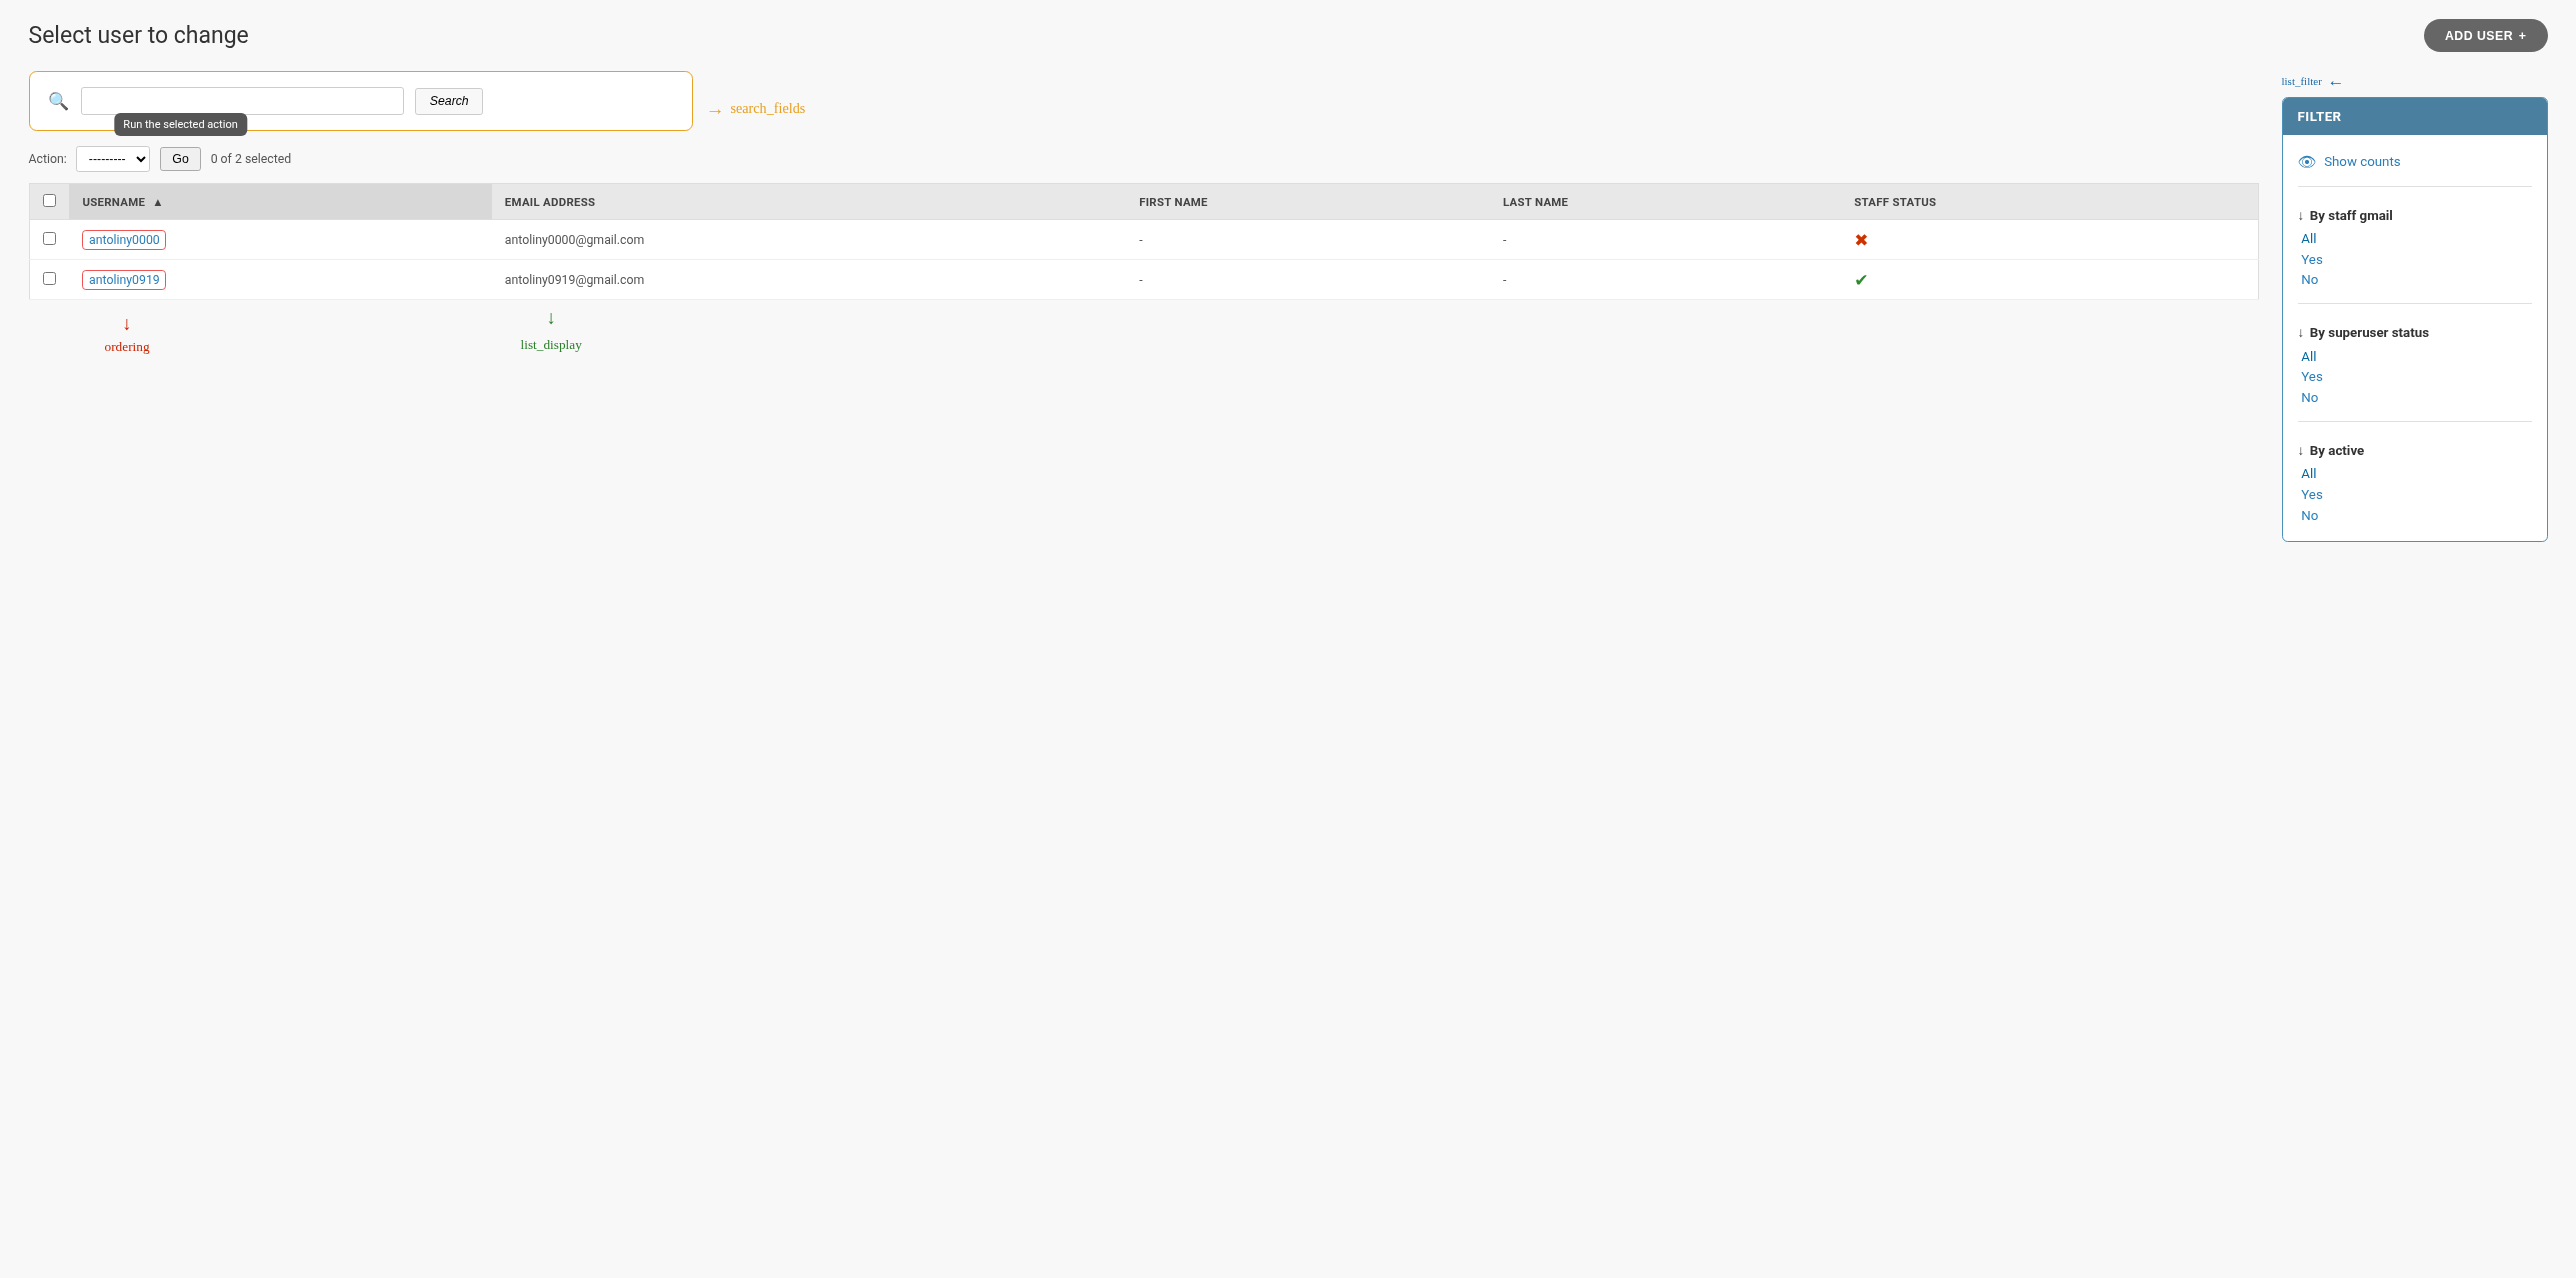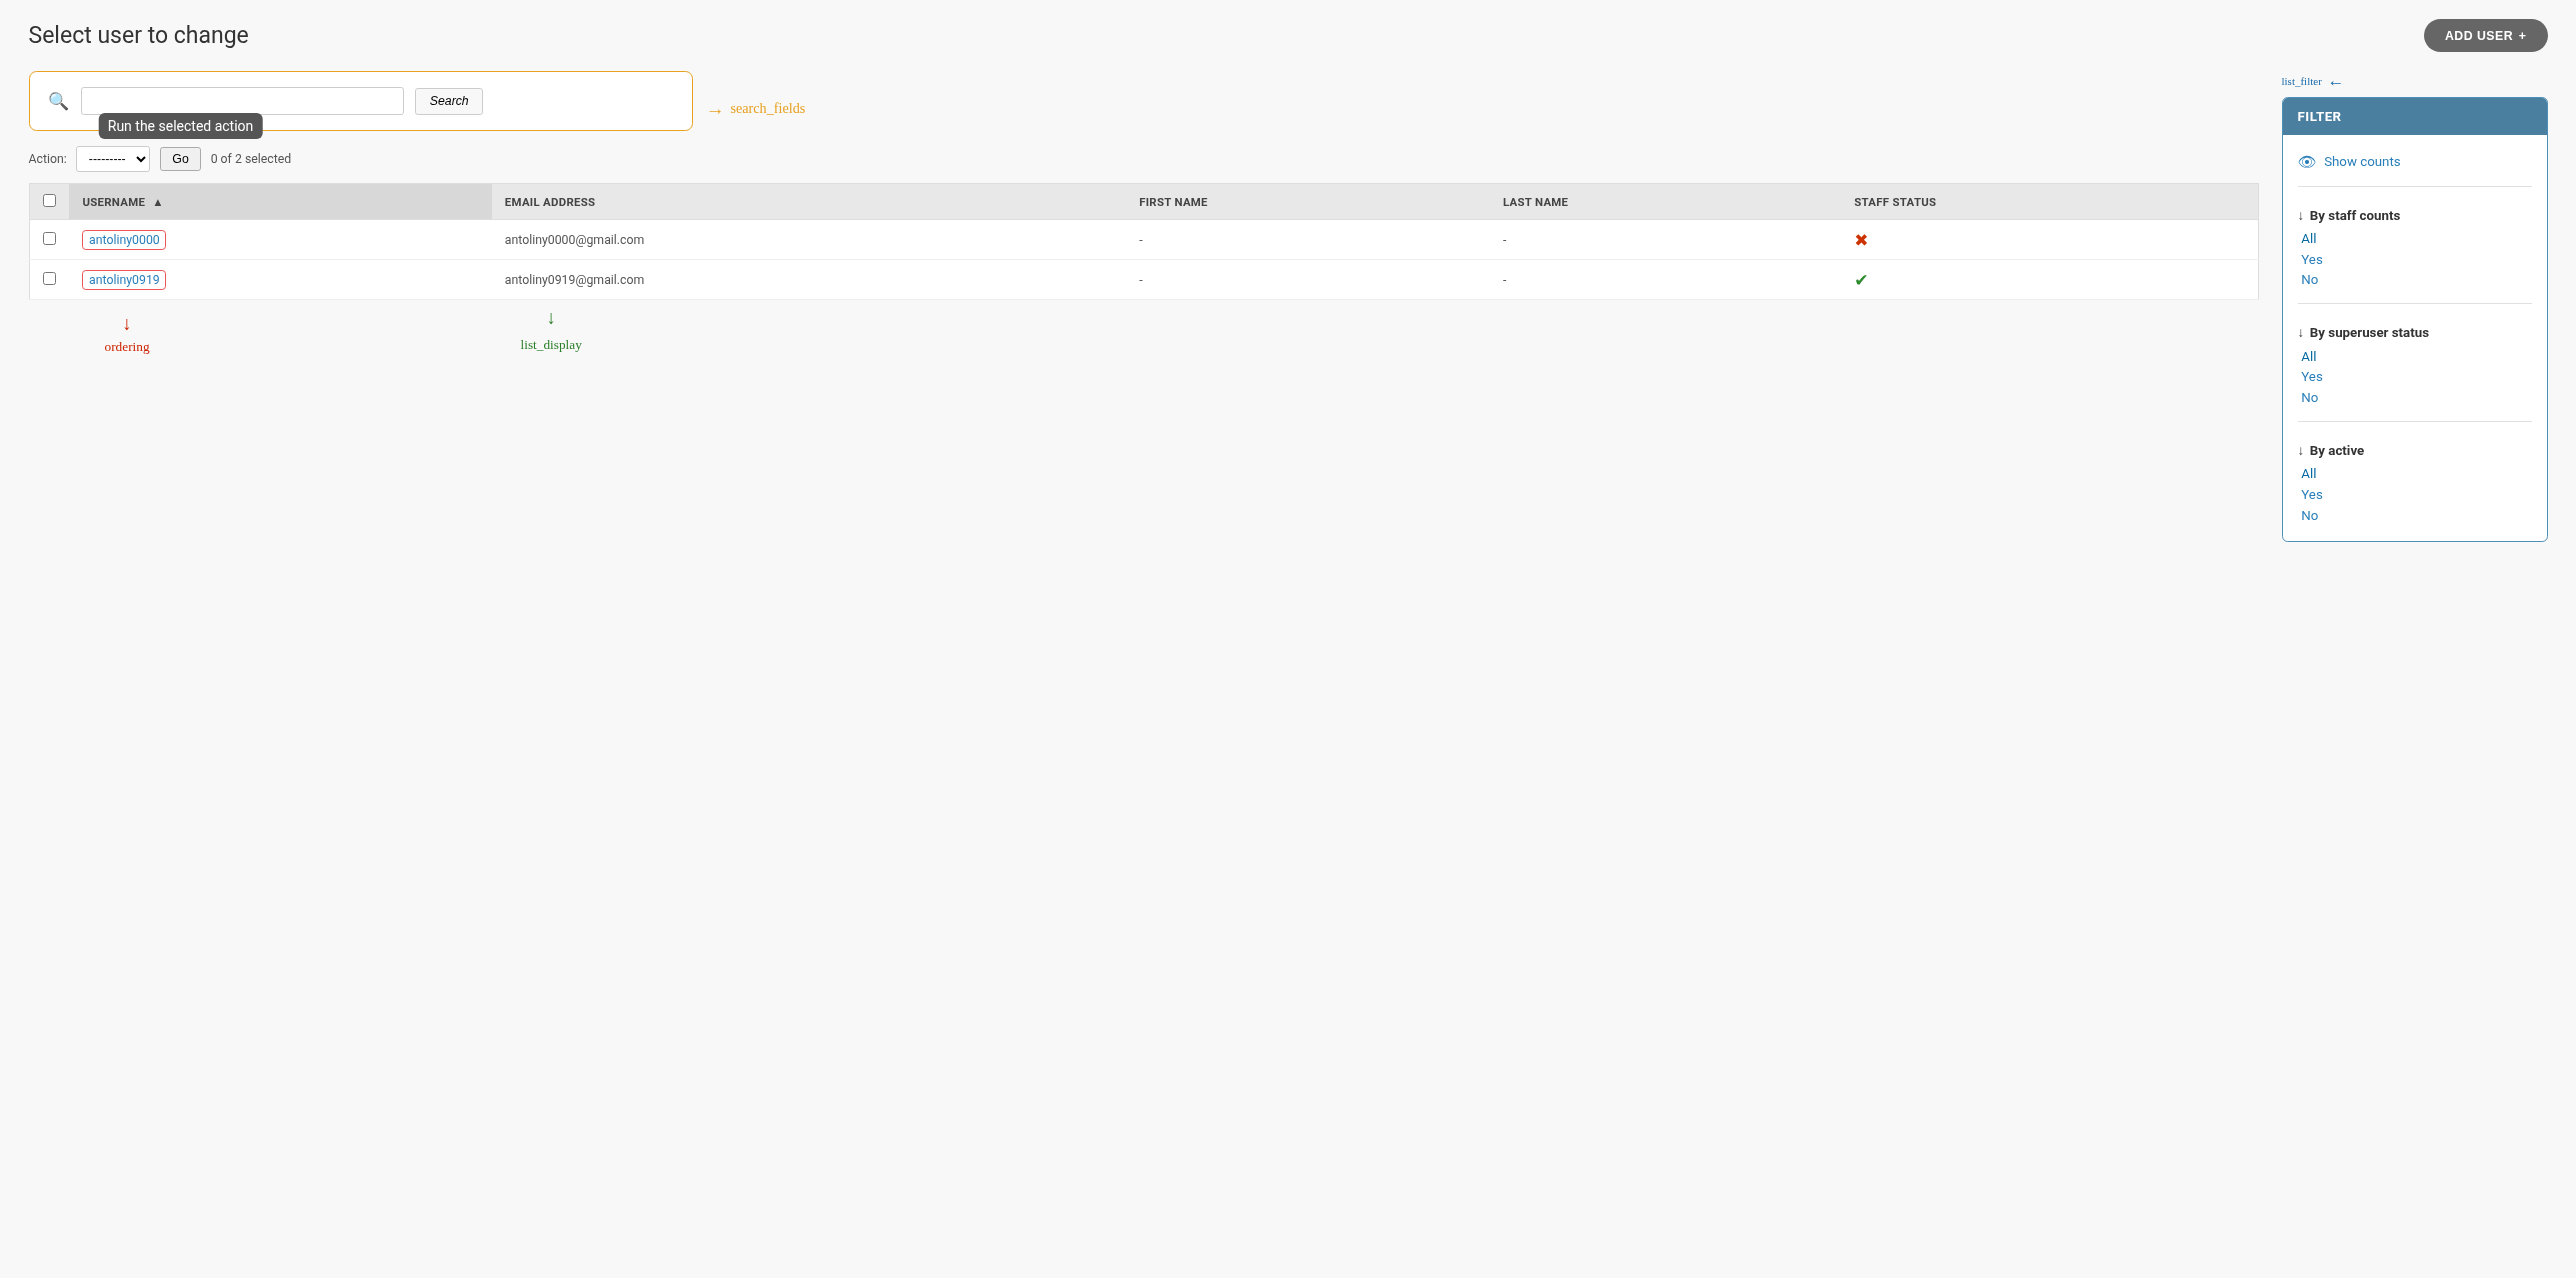--- a/index.html
+++ b/index.html
@@ -125,21 +125,21 @@
 
     .tooltip-box {
       position: absolute;
       top: -34px;
       left: 50%;
       transform: translateX(-50%);
       background: #555;
       color: #fff;
       padding: 4.7px 9.5px;
       border-radius: 6px;
-      font-size: 14px;
+      font-size: 11px;
       white-space: nowrap;
       pointer-events: none;
     }
 
     
     .user-table {
       width: 100%;
       border-collapse: collapse;
       background: #fff;
       border: 0.9px solid #ddd;
@@ -493,21 +493,21 @@
           <div class="filter-show-counts">
             <span class="eye-icon">👁</span>
             <span>Show counts</span>
           </div>
 
           <hr class="filter-divider">
 
           <div class="filter-section">
             <div class="filter-section-title">
               <span class="filter-arrow">↓</span>
-              <span>By staff counts</span>
+              <span>By staff gmail</span>
             </div>
             <div class="filter-options">
               <a href="#" class="filter-option active">All</a>
               <a href="#" class="filter-option">Yes</a>
               <a href="#" class="filter-option">No</a>
             </div>
           </div>
 
           <hr class="filter-divider">
 

